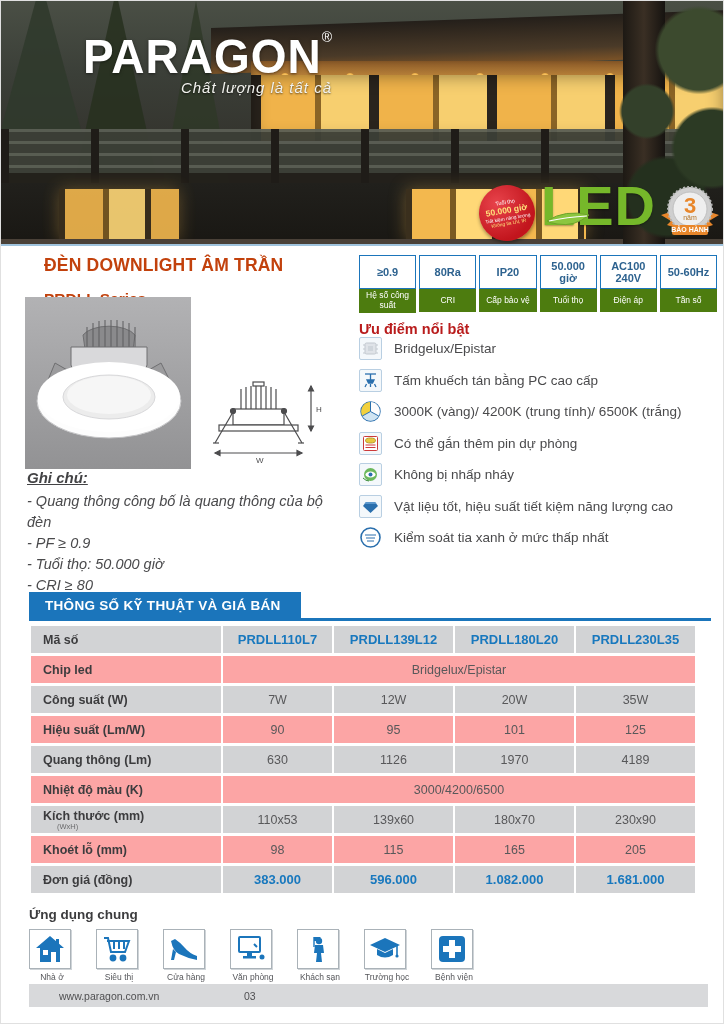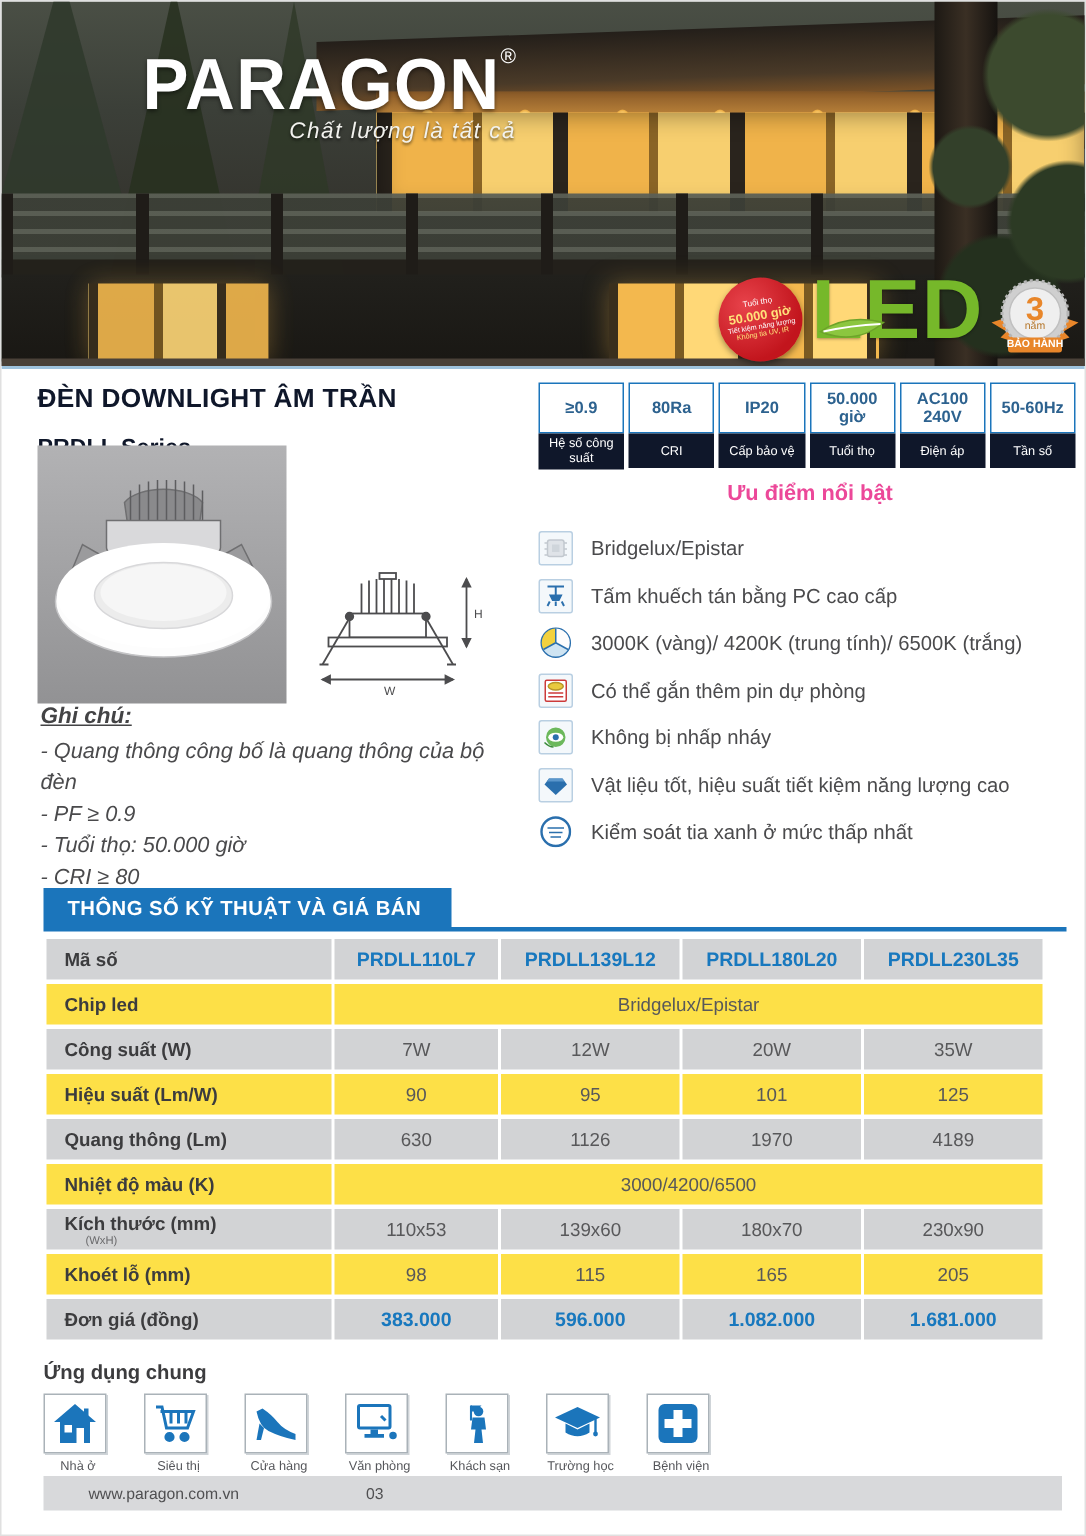--- a/index.html
+++ b/index.html
@@ -29,64 +29,64 @@
     background:repeating-linear-gradient(180deg,#5b5f55 0 3px,#3c3f37 3px 12px); opacity:.95;}
   .deck:after { content:""; position:absolute; left:0; top:44px; width:100%; height:12px; background:#23201b; }
   .posts { position:absolute; left:0; top:128px; width:724px; height:56px;
     background:repeating-linear-gradient(90deg, #1f1c18 0 8px, transparent 8px 90px); }
   .lower { position:absolute; left:0; top:182px; width:724px; height:63px; background:linear-gradient(180deg,#21201c,#191713); }
   .lwin { position:absolute; top:188px; height:52px; background:repeating-linear-gradient(90deg,#3a2f1d 0 6px,#f3b84e 6px 44px,#7a5a22 44px 50px,#ffd877 50px 86px); box-shadow:0 0 16px rgba(243,184,78,.35); }
   .lw1 { left:405px; width:180px; }
   .lw2 { left:58px; width:120px; opacity:.9; }
   .ground { position:absolute; left:0; top:238px; width:724px; height:7px; background:#4a4138; }
 
-  .logo { position:absolute; left:82px; top:28px; color:#fff;margin-left:12px; }
+  .logo { position:absolute; left:82px; top:28px; color:#fff; }
   .logo-text { font-size:46px; font-weight:800; letter-spacing:1px; transform:scaleY(1.05); display:inline-block; text-shadow:0 1px 3px rgba(0,0,0,.5); }
   .logo-reg { font-size:14px; vertical-align:top; }
   .tagline { margin-top:-4px; text-align:right; font-style:italic; font-size:15px; color:#f2f2ee; text-shadow:0 1px 2px rgba(0,0,0,.6); letter-spacing:1px;}
 
   .hero-badges { position:absolute; left:478px; top:178px; width:240px; height:64px; }
   .red-badge { position:absolute; left:0; top:6px; width:56px; height:56px; border-radius:50%; background:radial-gradient(circle at 35% 30%, #e8434b, #c2151d 70%);
     transform:rotate(-10deg); color:#fff; display:flex; flex-direction:column; align-items:center; justify-content:center; text-align:center; line-height:1.15; box-shadow:0 2px 4px rgba(0,0,0,.4); }
   .rb1 { font-size:5.5px; } .rb2 { font-size:8.5px; font-weight:bold; color:#ffe27a; } .rb3,.rb4 { font-size:4.8px; } .rb4 { color:#ffe27a; }
   .led-text { position:absolute; left:62px; top:-6px; font-size:56px; font-weight:800; color:#76b82a; letter-spacing:1px; text-shadow:0 1px 2px rgba(0,0,0,.35); }
   .leaf { position:absolute; left:66px; top:28px; width:58px; height:24px; }
   .medal { position:absolute; left:180px; top:2px; width:62px; height:62px; }
 
   
-  .title-block { position:absolute; left:24px; top:254px; color:#0f172a; }
+  .title-block { position:absolute; left:43px; top:254px; color:#c2410c; }
   .title-block h1 { font-size:17.5px; font-weight:bold; letter-spacing:.2px; }
   .title-block h2 { font-size:15.5px; font-weight:bold; margin-top:14px; }
   .photo { position:absolute; left:24px; top:296px; width:166px; height:172px; background:linear-gradient(180deg,#b2b2b4,#929294); }
   .drawing { position:absolute; left:198px; top:378px; width:125px; height:88px; }
   .notes { position:absolute; left:26px; top:466px; width:310px; font-style:italic; color:#4a4a4c; font-size:14.5px; line-height:1.45; }
   .notes .nt { font-weight:bold; text-decoration:underline; font-size:15px; margin-bottom:2px; color:#434345; }
 
   
   .spec-badges { position:absolute; left:358px; top:254px; width:358px; display:flex; gap:3px; }
   .sbadge { flex:1; display:flex; flex-direction:column; }
   .sbadge .val { height:34px; border:1px solid #1b75bb; background:#fff; color:#2d628f; font-size:11px; font-weight:bold;
     display:flex; align-items:center; justify-content:center; text-align:center; line-height:1.1; padding:1px; }
-  .sbadge .lab { min-height:23px; background:#0f172a; color:#fff; font-size:8.5px; display:flex; align-items:center; justify-content:center; text-align:center; line-height:1.15; padding:2px 1px; }
+  .sbadge .lab { min-height:23px; background:#4d7c0f; color:#fff; font-size:8.5px; display:flex; align-items:center; justify-content:center; text-align:center; line-height:1.15; padding:2px 1px; }
   .features { position:absolute; left:358px; top:320px; width:362px; }
-  .features h3 { color:#ec4899; font-size:14.5px; font-weight:bold; margin-bottom:17px;text-align:center; }
+  .features h3 { color:#b91c1c; font-size:14.5px; font-weight:bold; margin-bottom:0; }
   .feat { display:flex; align-items:center; gap:12px; margin-bottom:8.5px; }
   .ficon { width:23px; height:23px; flex:0 0 23px; display:flex; align-items:center; justify-content:center; }
   .fbox { border:1px solid #b9cfe2; background:#f4f8fb; border-radius:2px; }
   .feat span.txt { font-size:13.5px; color:#4a4a4c; }
 
   
   .banner-row { position:absolute; left:28px; top:591px; width:682px; }
   .banner-tab { display:inline-block; background:#1b75bb; color:#fff; font-size:13.5px; font-weight:bold; padding:6px 20px 5px 16px; letter-spacing:.3px; }
   .banner-line { height:3px; background:#1b75bb; margin-top:0; }
   table.spec { position:absolute; left:28px; top:622px; width:668px; border-collapse:separate; border-spacing:2px 3px; }
   table.spec td { height:27px; font-size:12.5px; color:#58585a; text-align:center; vertical-align:middle; padding:2px 4px; }
   table.spec td.lbl { text-align:left; padding-left:12px; font-weight:bold; color:#3c3c3e; width:190px; }
   table.spec tr.g td { background:#d2d3d5; }
-  table.spec tr.w td { background:#fde047; }
+  table.spec tr.w td { background:#fca5a5; }
   table.spec td.model { color:#1878be; font-weight:bold; font-size:13px; }
   table.spec td.price { color:#1878be; font-weight:bold; font-size:13px; }
   .sub { display:block; font-size:7.5px; font-weight:normal; color:#6a6a6c; margin-top:-1px; padding-left:14px; }
 
   
   .apps { position:absolute; left:28px; top:906px; }
   .apps h4 { font-size:13.5px; font-weight:bold; color:#3c3c3e; margin-bottom:7px; }
   .apps-row { display:flex; gap:21px; }
   .app { width:46px; text-align:center; }
   .app .abox { width:42px; height:40px; border:1px solid #aab2b8; background:#fff; box-shadow:1px 1px 0 #cfd4d8; display:flex; align-items:center; justify-content:center; }

